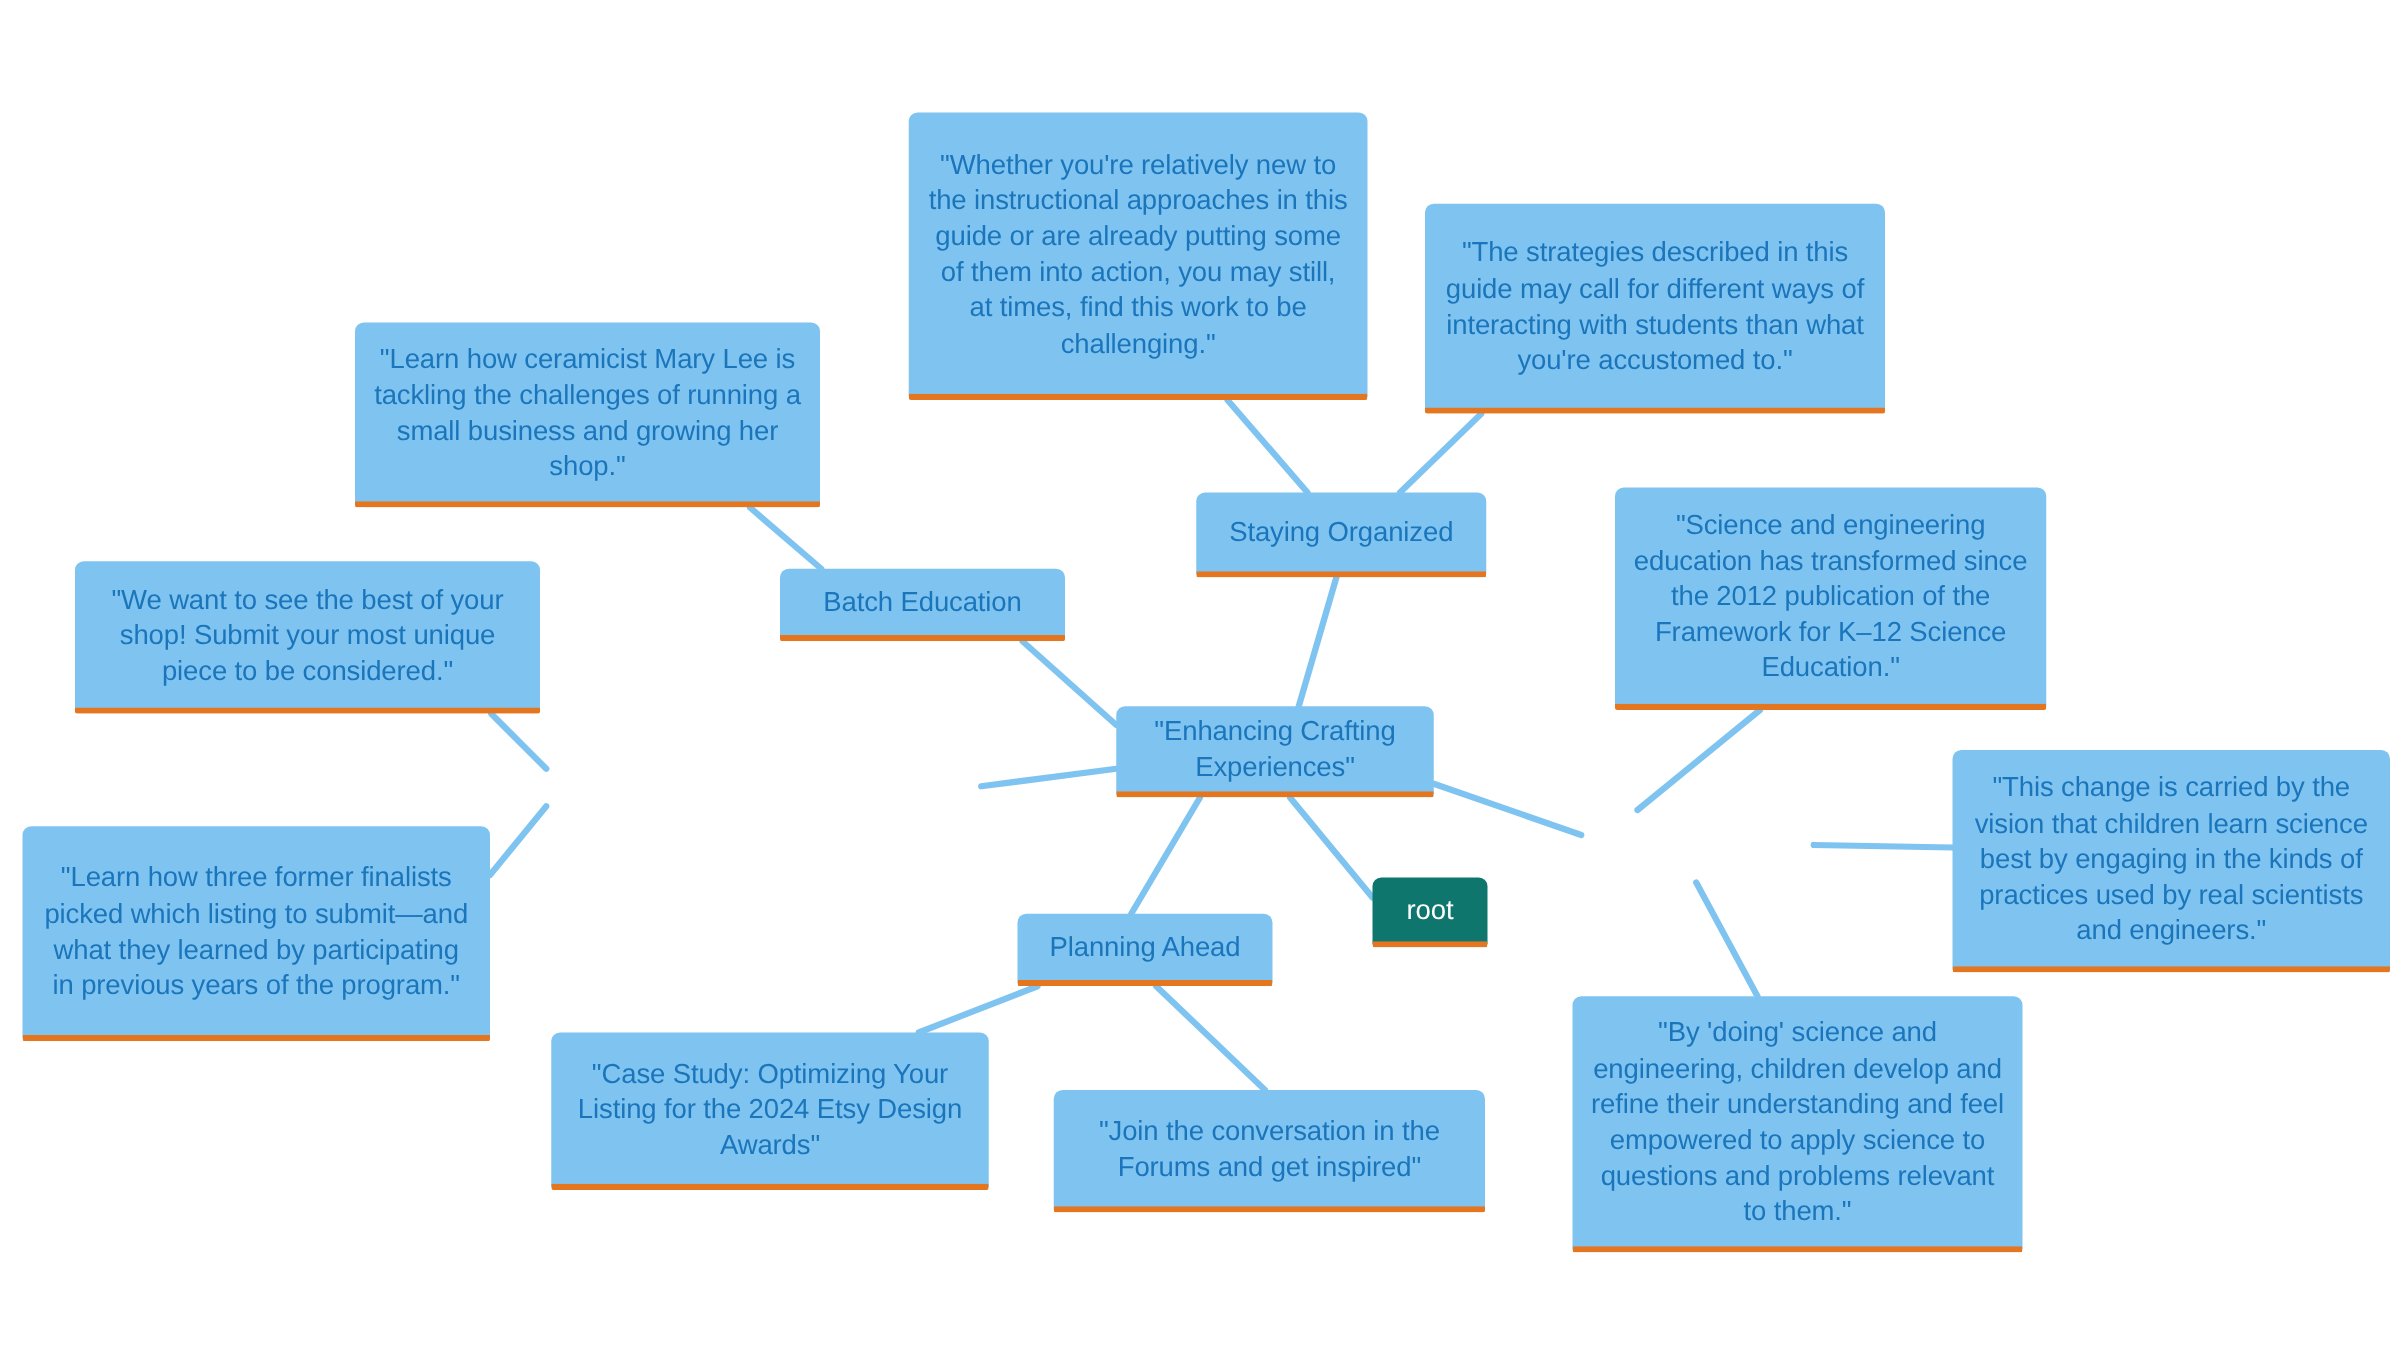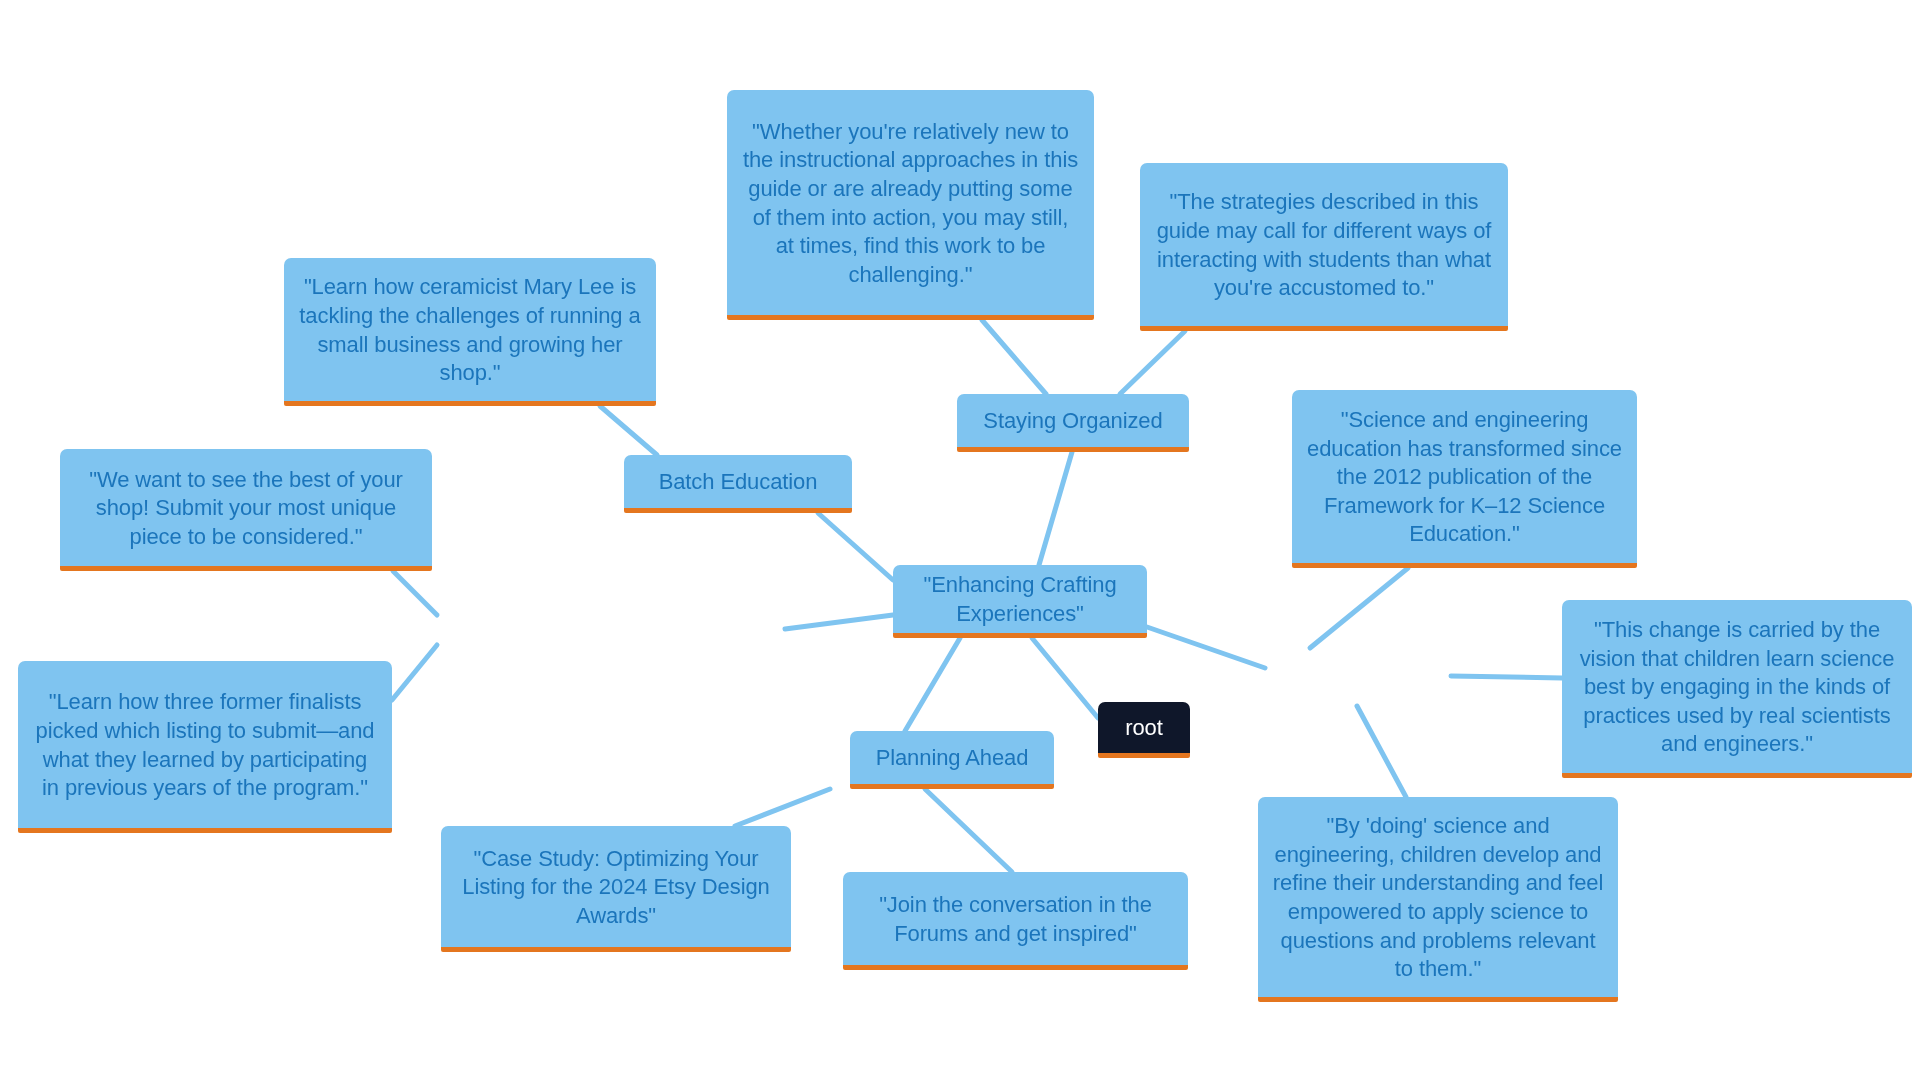--- a/index.html
+++ b/index.html
@@ -41,21 +41,21 @@
     align-items: center;
     justify-content: center;
     text-align: center;
     padding: 9px 14px 7px 14px;
     line-height: 1.30;
     letter-spacing: -0.1px;
     font-size: 22px;
     -webkit-font-smoothing: antialiased;
   }
   .node.root {
-    background: #0f172a;
+    background: #0f766e;
     color: #ffffff;
     justify-content: center;
   }
   .node .txt {
     display: block;
     width: 100%;
   }
 </style>
 </head>
 <body>
@@ -78,27 +78,27 @@
       <line x1="1310" y1="648" x2="1408" y2="568" stroke="#7fc4f0" stroke-width="5" stroke-linecap="round"></line>
       <line x1="1451" y1="676" x2="1562" y2="678" stroke="#7fc4f0" stroke-width="5" stroke-linecap="round"></line>
       <line x1="1357" y1="706" x2="1406" y2="797" stroke="#7fc4f0" stroke-width="5" stroke-linecap="round"></line>
     </svg>
 <div class="node root" style="left: 1098px; top: 702px; width: 92px; height: 56px; font-size: 22px;">
       <span class="txt">root</span>
     </div>
     <div class="node" style="left: 893px; top: 565px; width: 254px; height: 73px; font-size: 22px;">
       <span class="txt">"Enhancing Crafting Experiences"</span>
     </div>
-    <div class="node" style="left: 957px; top: 394px; width: 232px; height: 58px; font-size: 22px; align-items: center;">
+    <div class="node" style="left: 957px; top: 394px; width: 232px; height: 68px; font-size: 22px; align-items: center;">
       <span class="txt">Staying Organized</span>
     </div>
     <div class="node" style="left: 624px; top: 455px; width: 228px; height: 58px; font-size: 22px;">
       <span class="txt">Batch Education</span>
     </div>
-    <div class="node" style="left: 814px; top: 731px; width: 204px; height: 58px; font-size: 22px; margin-left: 36px;">
+    <div class="node" style="left: 814px; top: 731px; width: 204px; height: 58px; font-size: 22px;">
       <span class="txt">Planning Ahead</span>
     </div>
     <div class="node" style="left: 727px; top: 90px; width: 367px; height: 230px; font-size: 22px;">
       <span class="txt">"Whether you're relatively new to the instructional approaches in this guide or are already putting some of them into action, you may still, at times, find this work to be challenging."</span>
     </div>
     <div class="node" style="left: 1140px; top: 163px; width: 368px; height: 168px; font-size: 22px;">
       <span class="txt">"The strategies described in this guide may call for different ways of interacting with students than what you're accustomed to."</span>
     </div>
     <div class="node" style="left: 284px; top: 258px; width: 372px; height: 148px; font-size: 22px;">
       <span class="txt">"Learn how ceramicist Mary Lee is tackling the challenges of running a small business and growing her shop."</span>

